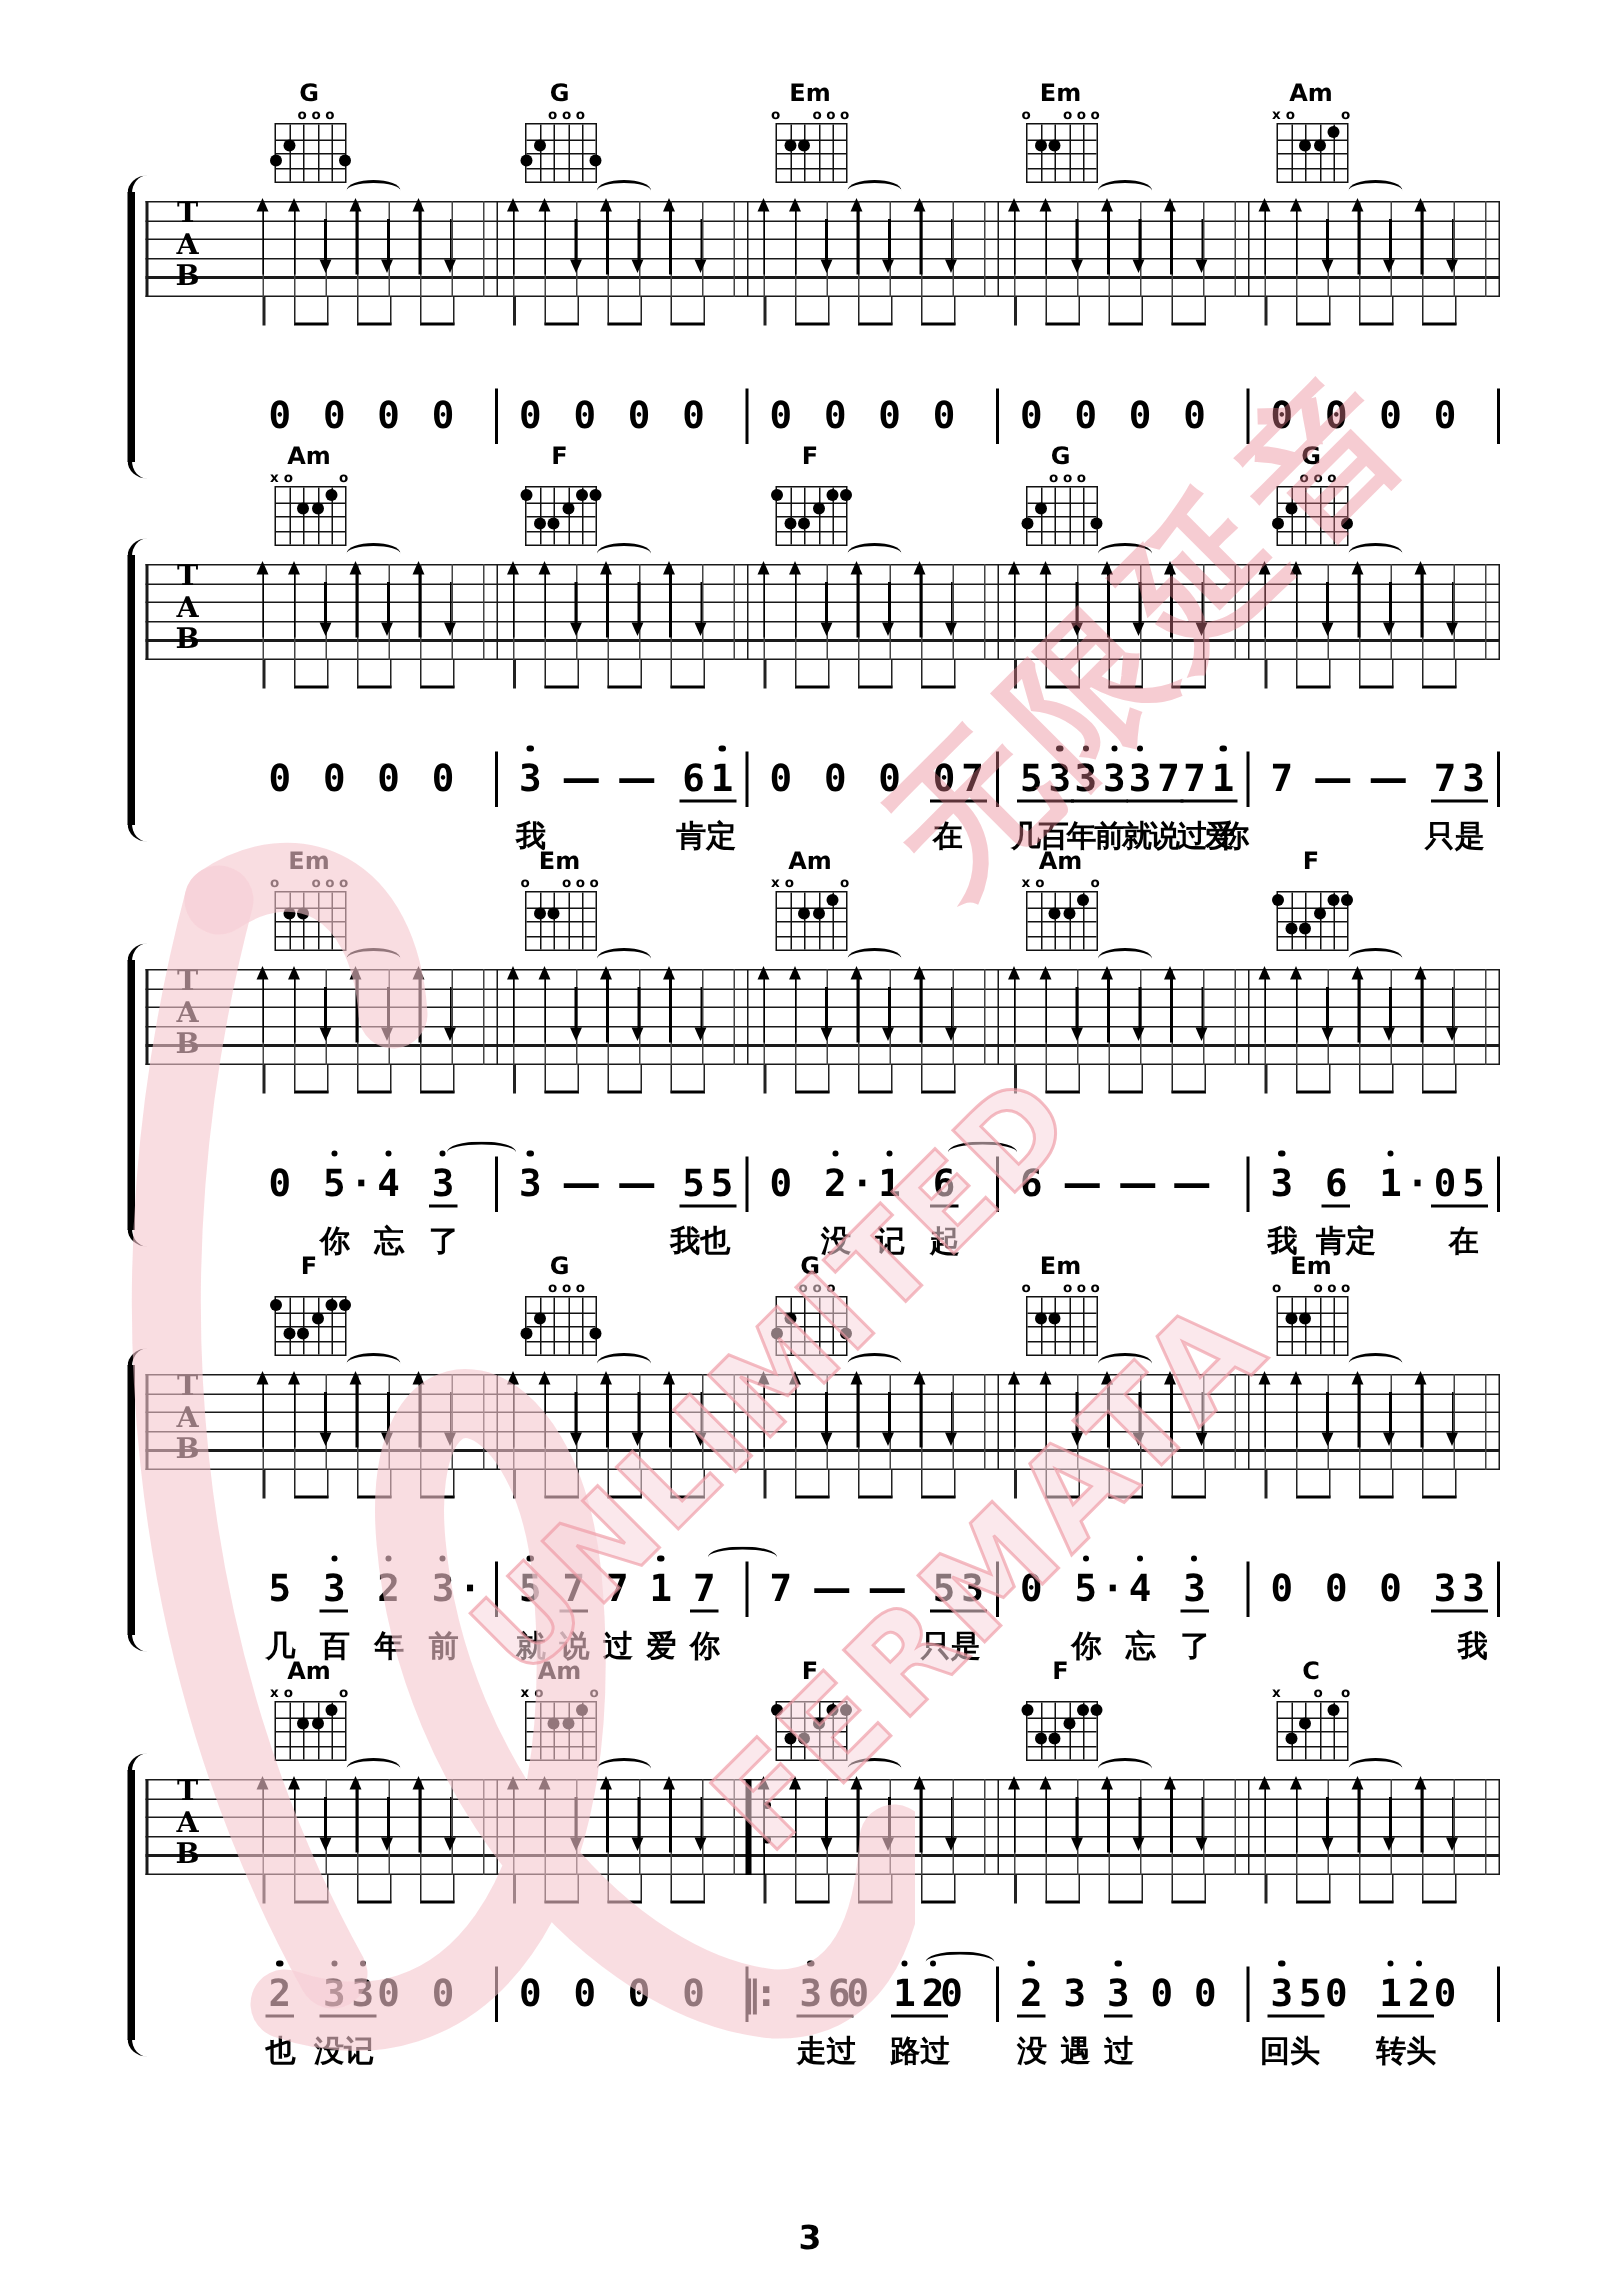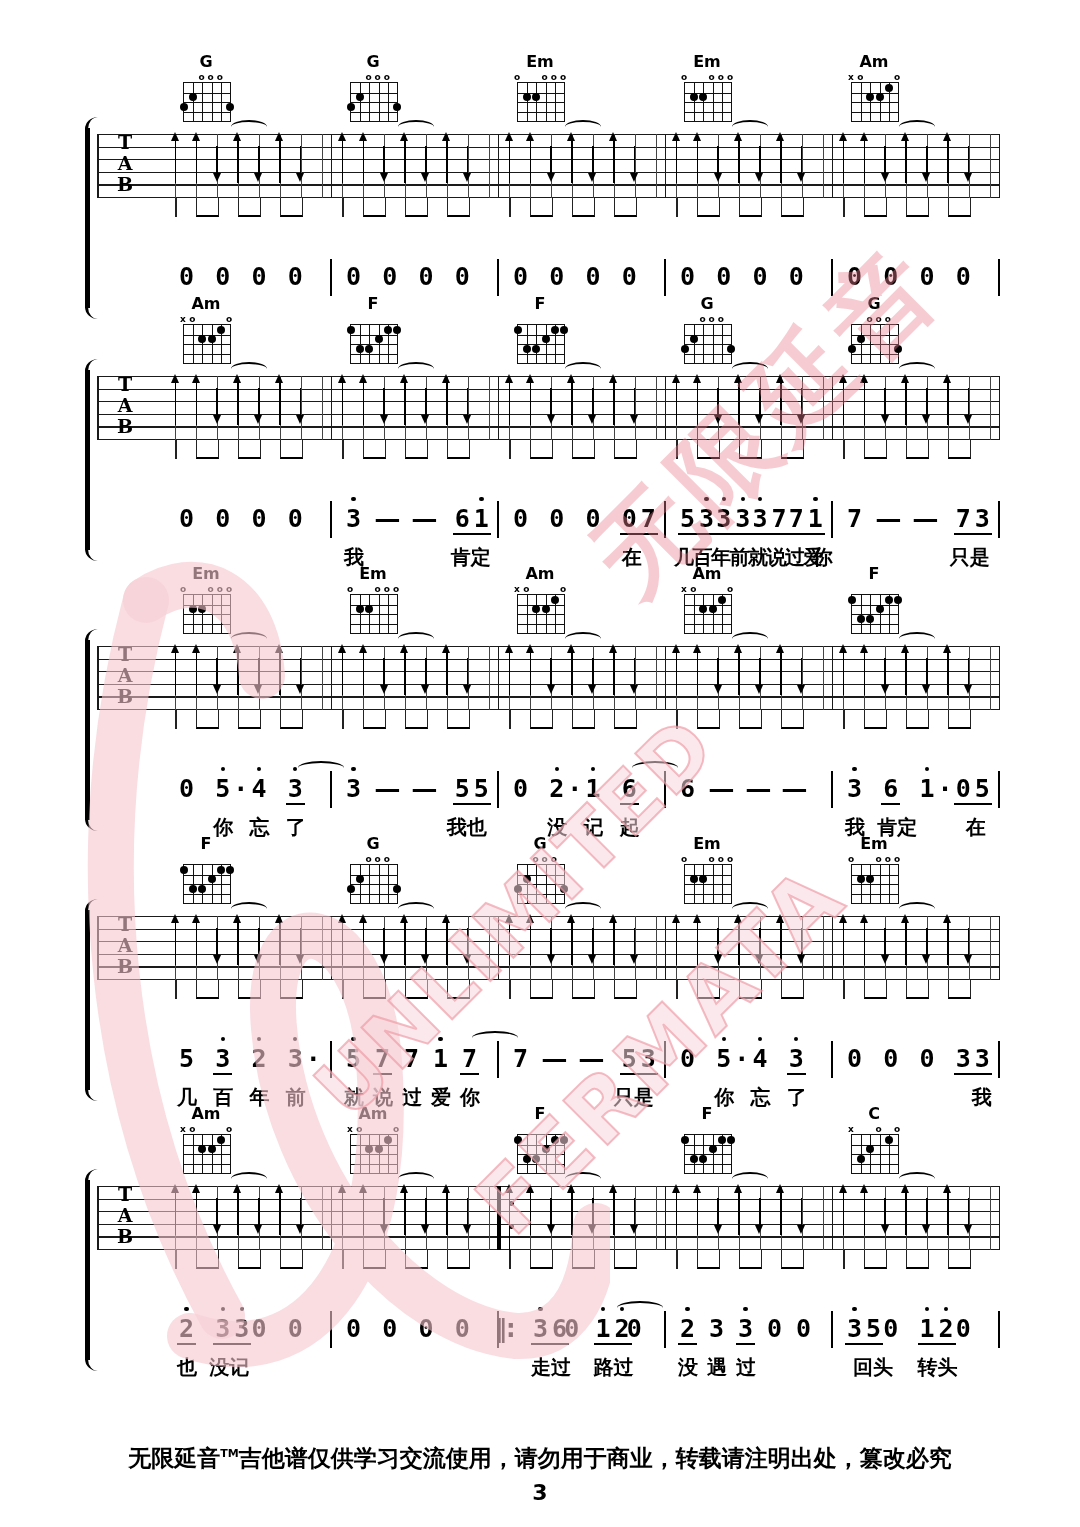--- a/index.html
+++ b/index.html
@@ -2021,36 +2021,35 @@
           <div class="lcell">
             <span class="lt" style="left: 32px;">走过</span>
             <span class="lt" style="left: 94.5px;">路过</span>
           </div>
           <div class="lcell">
             <span class="lt" style="left: 12px;">没</span>
             <span class="lt" style="left: 41px;">遇</span>
             <span class="lt" style="left: 70px;">过</span>
           </div>
           <div class="lcell">
-            <span class="lt" style="left: 20px; text-align: center;">回头</span>
+            <span class="lt" style="left: 7px; text-align: center;">回头</span>
             <span class="lt" style="left: 84.5px;">转头</span>
           </div>
         </div>
       </div>
     </div>
 
   <div class="wm">
     <svg width="560" height="850" viewBox="0 0 560 850" style="position:absolute;left:50px;top:530px;opacity:0.8;">
       <g fill="none" stroke="rgba(245,198,206,0.75)" stroke-width="46" stroke-linecap="round">
         <path d="M96 70 C 30 320 58 580 172 786"></path>
         <path d="M96 70 C 146 36 206 58 212 146"></path>
         <path d="M140 806 C 258 846 348 738 328 520 C 314 382 212 362 224 498 C 238 658 358 796 466 806 C 516 808 542 766 546 696"></path>
       </g>
     </svg>
     <div class="wm-cn">无限延音</div>
     <div class="wm-en wm-en1">UNLIMITED</div>
     <div class="wm-en wm-en2">FERMATA</div>
   </div>
 
-  <div class="footer"><span>无限延音</span><sup>TM</sup><span>吉他谱仅供学习交流使用，请勿用于商业，转载请注明出处，篡改必究</span></div>
   <div class="pageno">3</div>
 
 </div>
 
 </body></html>

